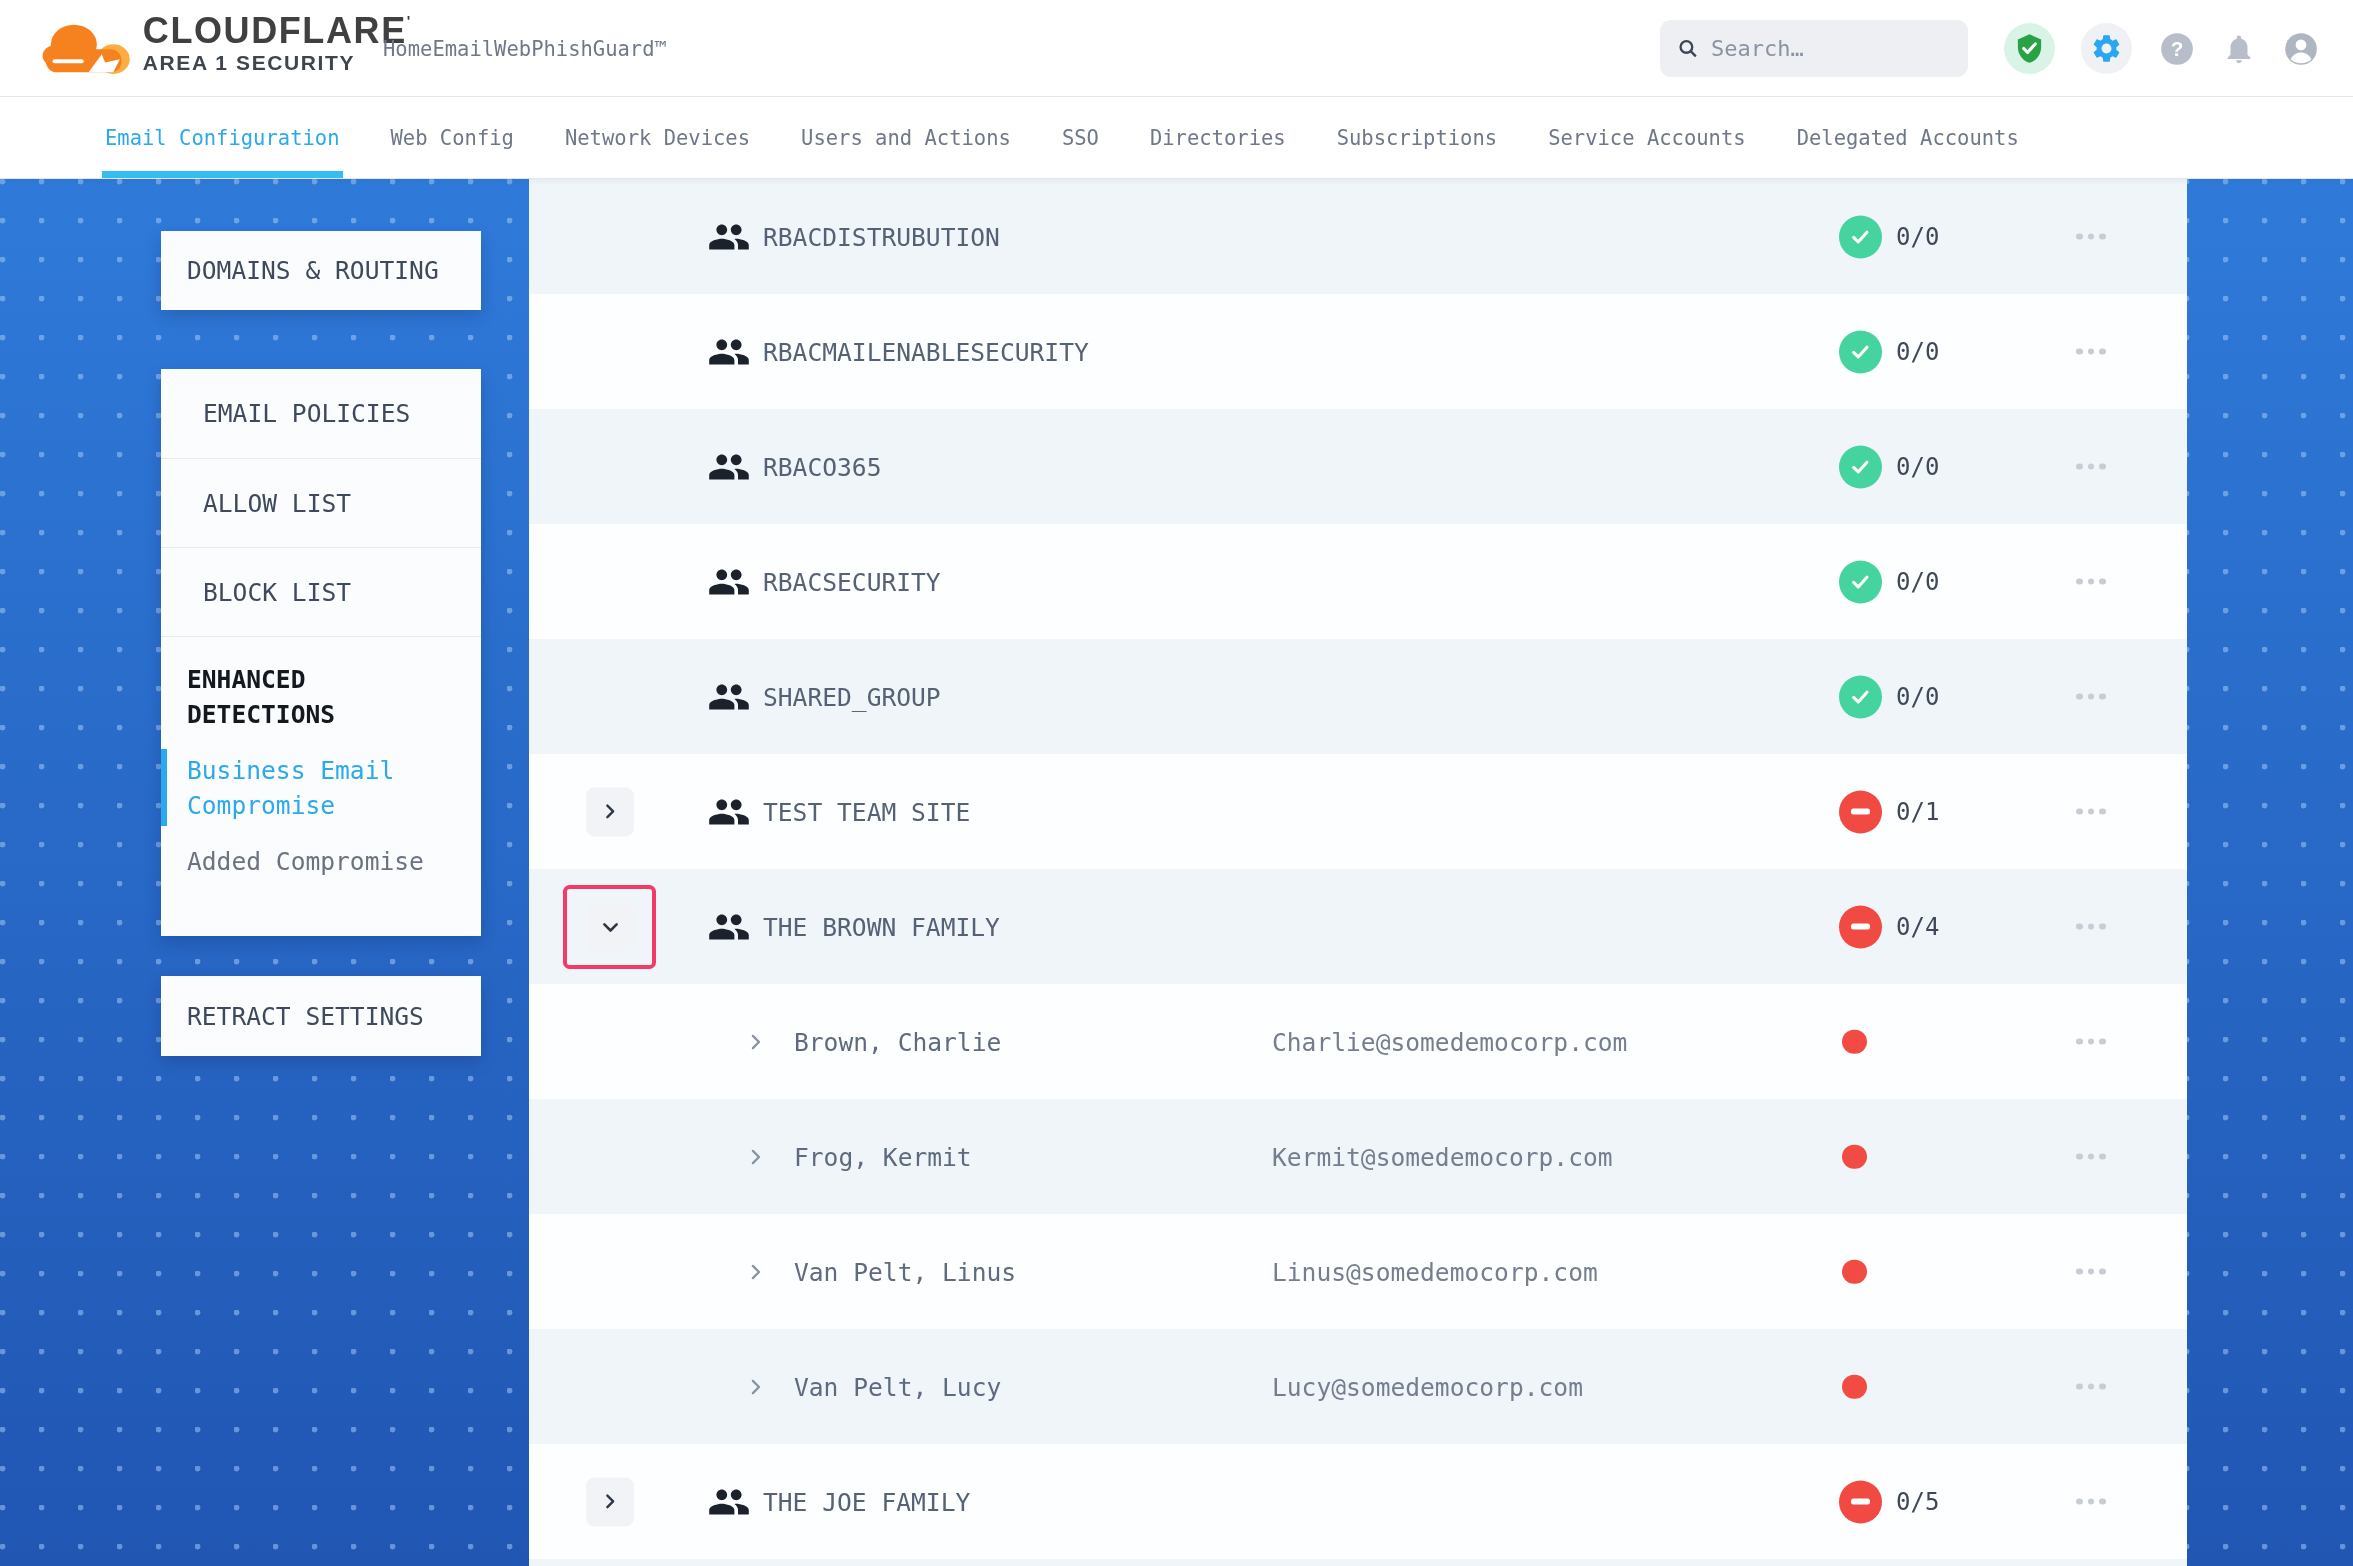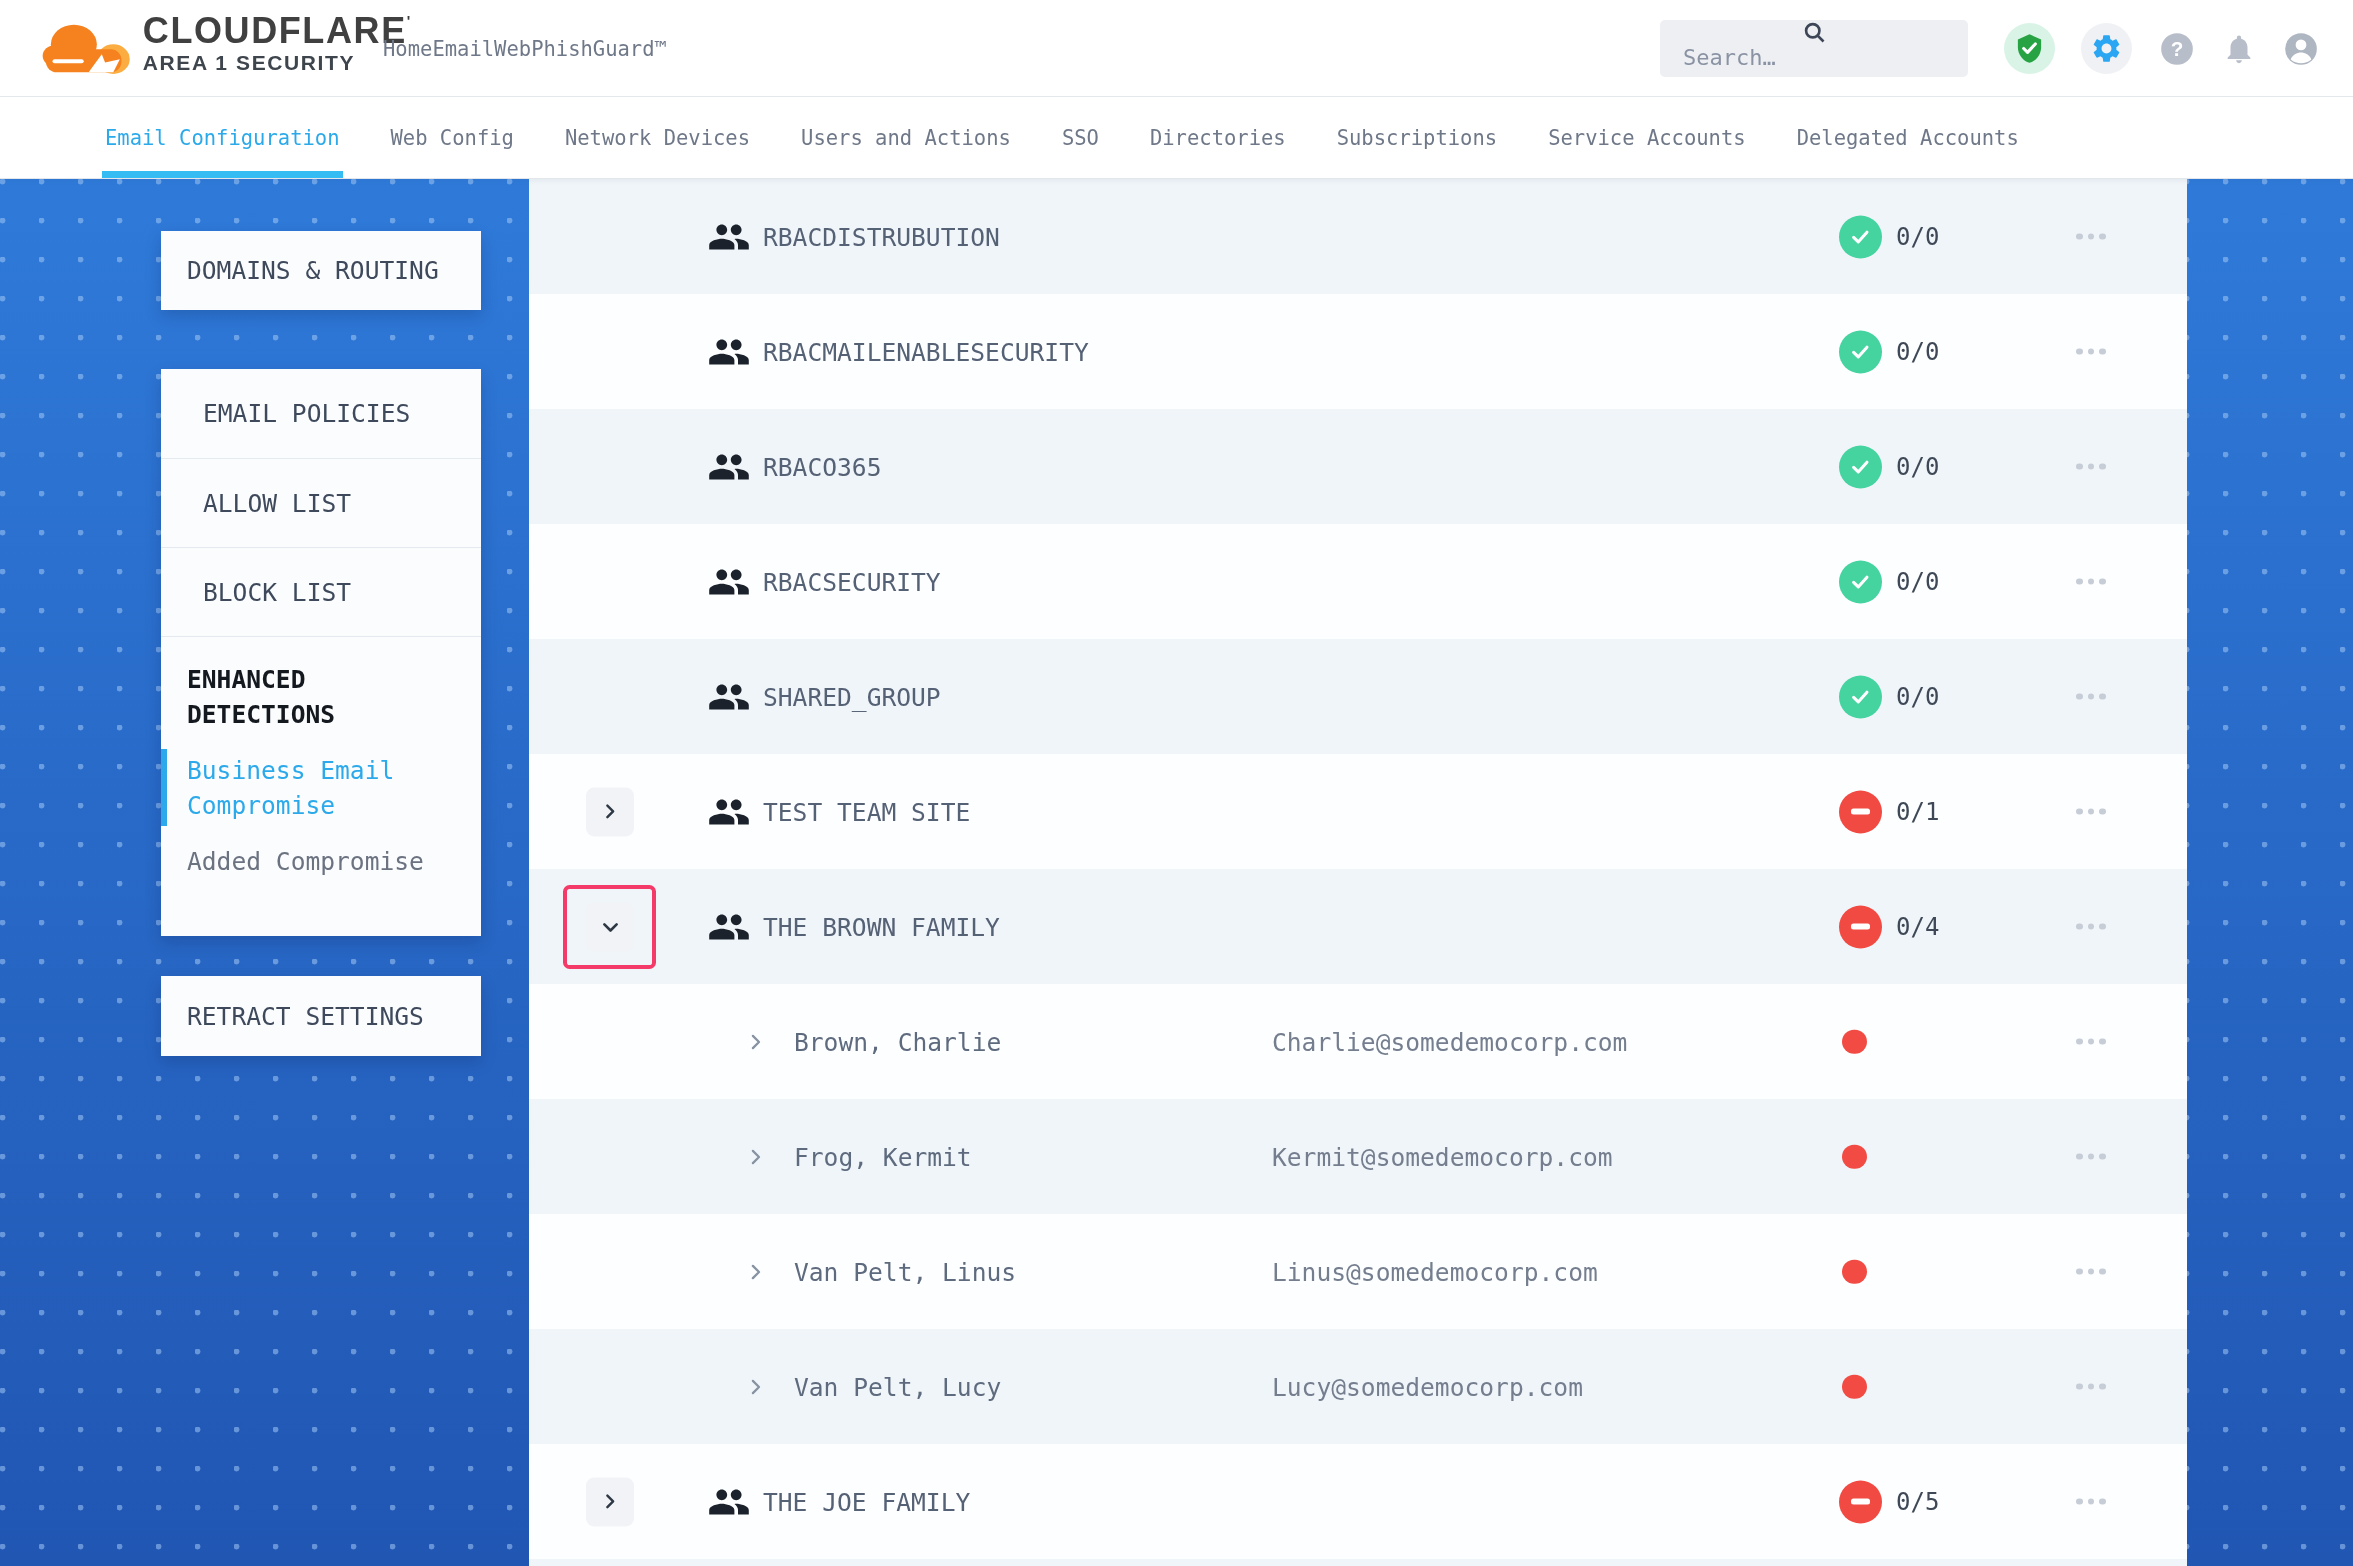--- a/index.html
+++ b/index.html
@@ -15,22 +15,22 @@
   }
   .logo { position:absolute; left:41px; top:13px; display:flex; align-items:flex-start; }
   .logo-text { margin-left:9.8px; font-family:"Liberation Sans",sans-serif; }
   .brand { font-size:36px; font-weight:700; letter-spacing:1.6px; color:#404040; line-height:36px; }
   .brand-mark { font-size:14.8px; font-weight:700; color:#3c3e40; vertical-align:top; }
   .brand-sub { display:block; font-size:21px; font-weight:800; letter-spacing:1.6px; color:#3e454d; line-height:28px; }
   .primary-nav { position:absolute; left:383px; top:0; height:97px; display:flex; align-items:center; }
   .nav-item { font-size:20.5px; color:#6f7888; cursor:pointer; white-space:nowrap; }
   .header-right { position:absolute; right:34px; top:0; height:97px; display:flex; align-items:center; gap:26px; }
   .searchbox {
-    width:308px; height:57px; background:#edeff3; border-radius:5px;
-    display:flex; align-items:center; padding:0 16.4px; margin-right:9.8px;flex-direction:column;
+    width:308px; height:57px; background:#edeff3; border-radius:11px;
+    display:flex; align-items:center; padding:0 16.4px; margin-right:9.8px;
   }
   .searchbox input {
     border:none; background:transparent; outline:none; width:100%;
     font-family:"DejaVu Sans Mono","Liberation Mono",monospace;
     font-size:22px; color:#3e4857; margin-left:13px;
   }
   .searchbox input::placeholder { color:#8a93a3; }
   .hicon { display:flex; align-items:center; justify-content:center; cursor:pointer; }
   .circle-bg { width:51px; height:51px; border-radius:50%; display:flex; align-items:center; justify-content:center; }
   .mint { background:#d9f4e7; }

